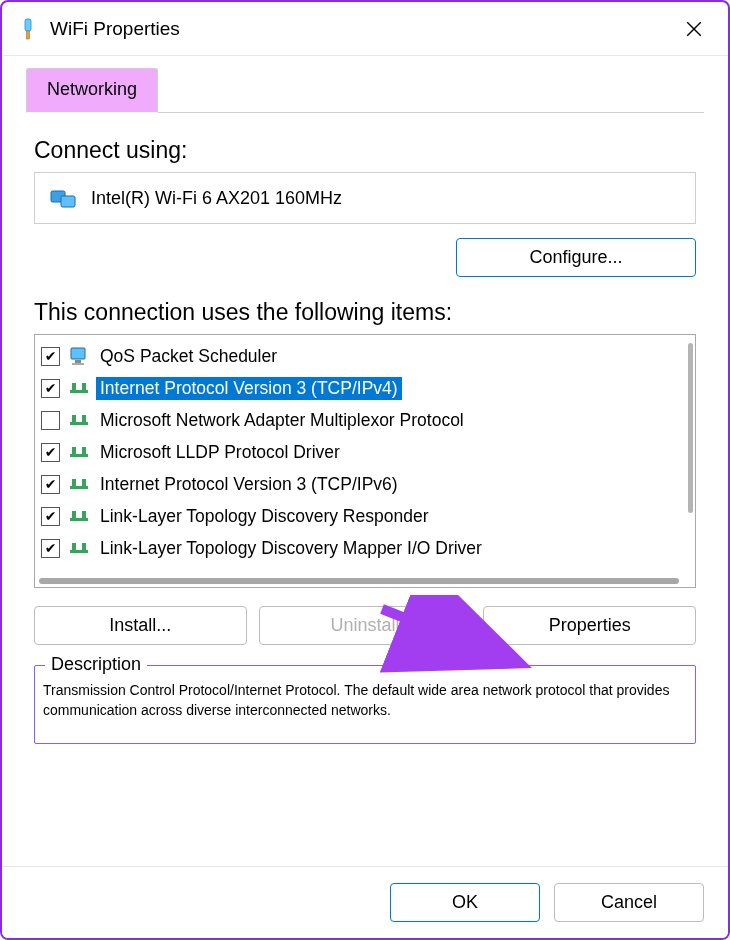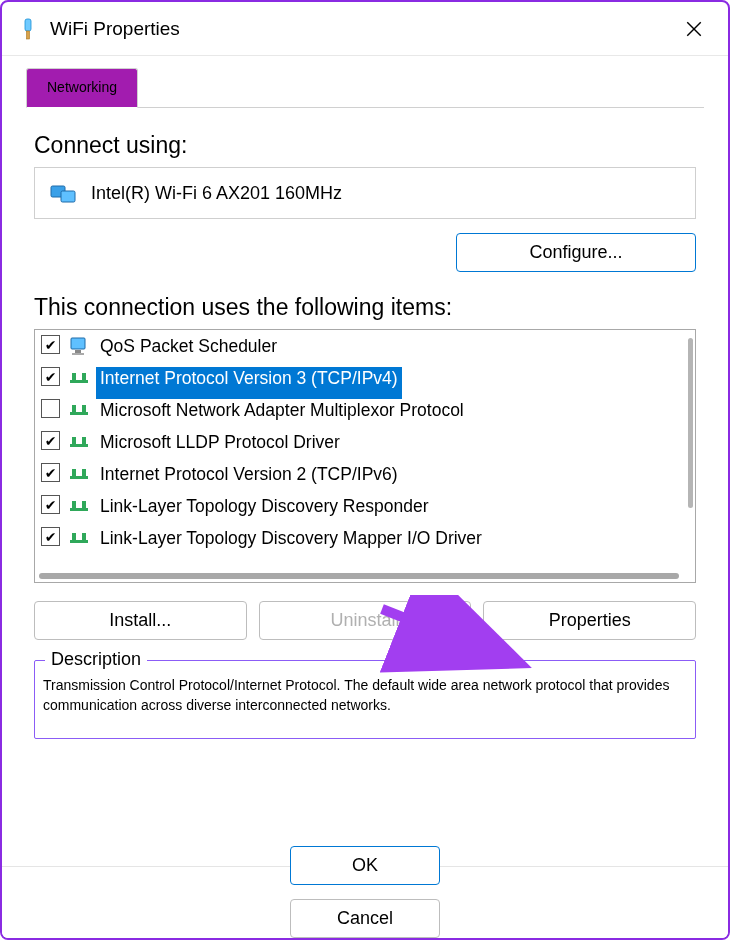--- a/index.html
+++ b/index.html
@@ -49,23 +49,23 @@
     }
     .tabs {
       display: flex;
       border-bottom: 1px solid #d0d0d0;
     }
     .tab {
       padding: 10px 20px 12px 20px;
       border: 1px solid #d0d0d0;
       border-bottom: 1px solid #fff;
       border-radius: 3px 3px 0 0;
-      background: #a21caf;
+      background: #f0abfc;
       margin-bottom: -1px;
-      font-size: 14px;
+      font-size: 18px;
       cursor: pointer;
     }
     .tab-body {
       padding: 24px 8px 0 8px;
     }
     .label-text {
       font-size: 23px;
       margin-bottom: 8px;
     }
     .adapter-box {
@@ -107,20 +107,21 @@
       height: 254px;
       position: relative;
       overflow: hidden;
       margin-bottom: 18px;
     }
     .items-list {
       padding: 5px 0;
     }
     .item-row {
       display: flex;
+      align-items: center;
       height: 32px;
       padding: 0 6px;
       cursor: pointer;
     }
     .item-checkbox {
       width: 19px;
       height: 19px;
       border: 1.5px solid #555;
       margin-right: 8px;
       display: flex;
@@ -205,21 +206,20 @@
       left: 0;
       right: 0;
       height: 72px;
       border-top: 1px solid #e5e5e5;
       display: flex;
       justify-content: flex-end;
       align-items: center;
       padding: 0 24px;
       gap: 14px;
       background: #fff;
-      flex-direction: column;
     }
     .footer .btn {
       width: 150px;
     }
     .arrow-annotation {
       position: absolute;
       left: 372px;
       top: 593px;
       pointer-events: none;
     }
@@ -307,21 +307,21 @@
               </svg></span>
             <span class="item-label">Microsoft LLDP Protocol Driver</span>
           </div>
           <div class="item-row">
             <div class="item-checkbox checked"></div>
             <span class="item-icon"><svg viewBox="0 0 22 22" width="22" height="22">
                 <rect x="2" y="13" width="18" height="3" fill="#2fa85a"></rect>
                 <rect x="4" y="6" width="4" height="7" fill="#2fa85a"></rect>
                 <rect x="14" y="6" width="4" height="7" fill="#2fa85a"></rect>
               </svg></span>
-            <span class="item-label">Internet Protocol Version 2 (TCP/IPv6)</span>
+            <span class="item-label">Internet Protocol Version 3 (TCP/IPv6)</span>
           </div>
           <div class="item-row">
             <div class="item-checkbox checked"></div>
             <span class="item-icon"><svg viewBox="0 0 22 22" width="22" height="22">
                 <rect x="2" y="13" width="18" height="3" fill="#2fa85a"></rect>
                 <rect x="4" y="6" width="4" height="7" fill="#2fa85a"></rect>
                 <rect x="14" y="6" width="4" height="7" fill="#2fa85a"></rect>
               </svg></span>
             <span class="item-label">Link-Layer Topology Discovery Responder</span>
           </div>

